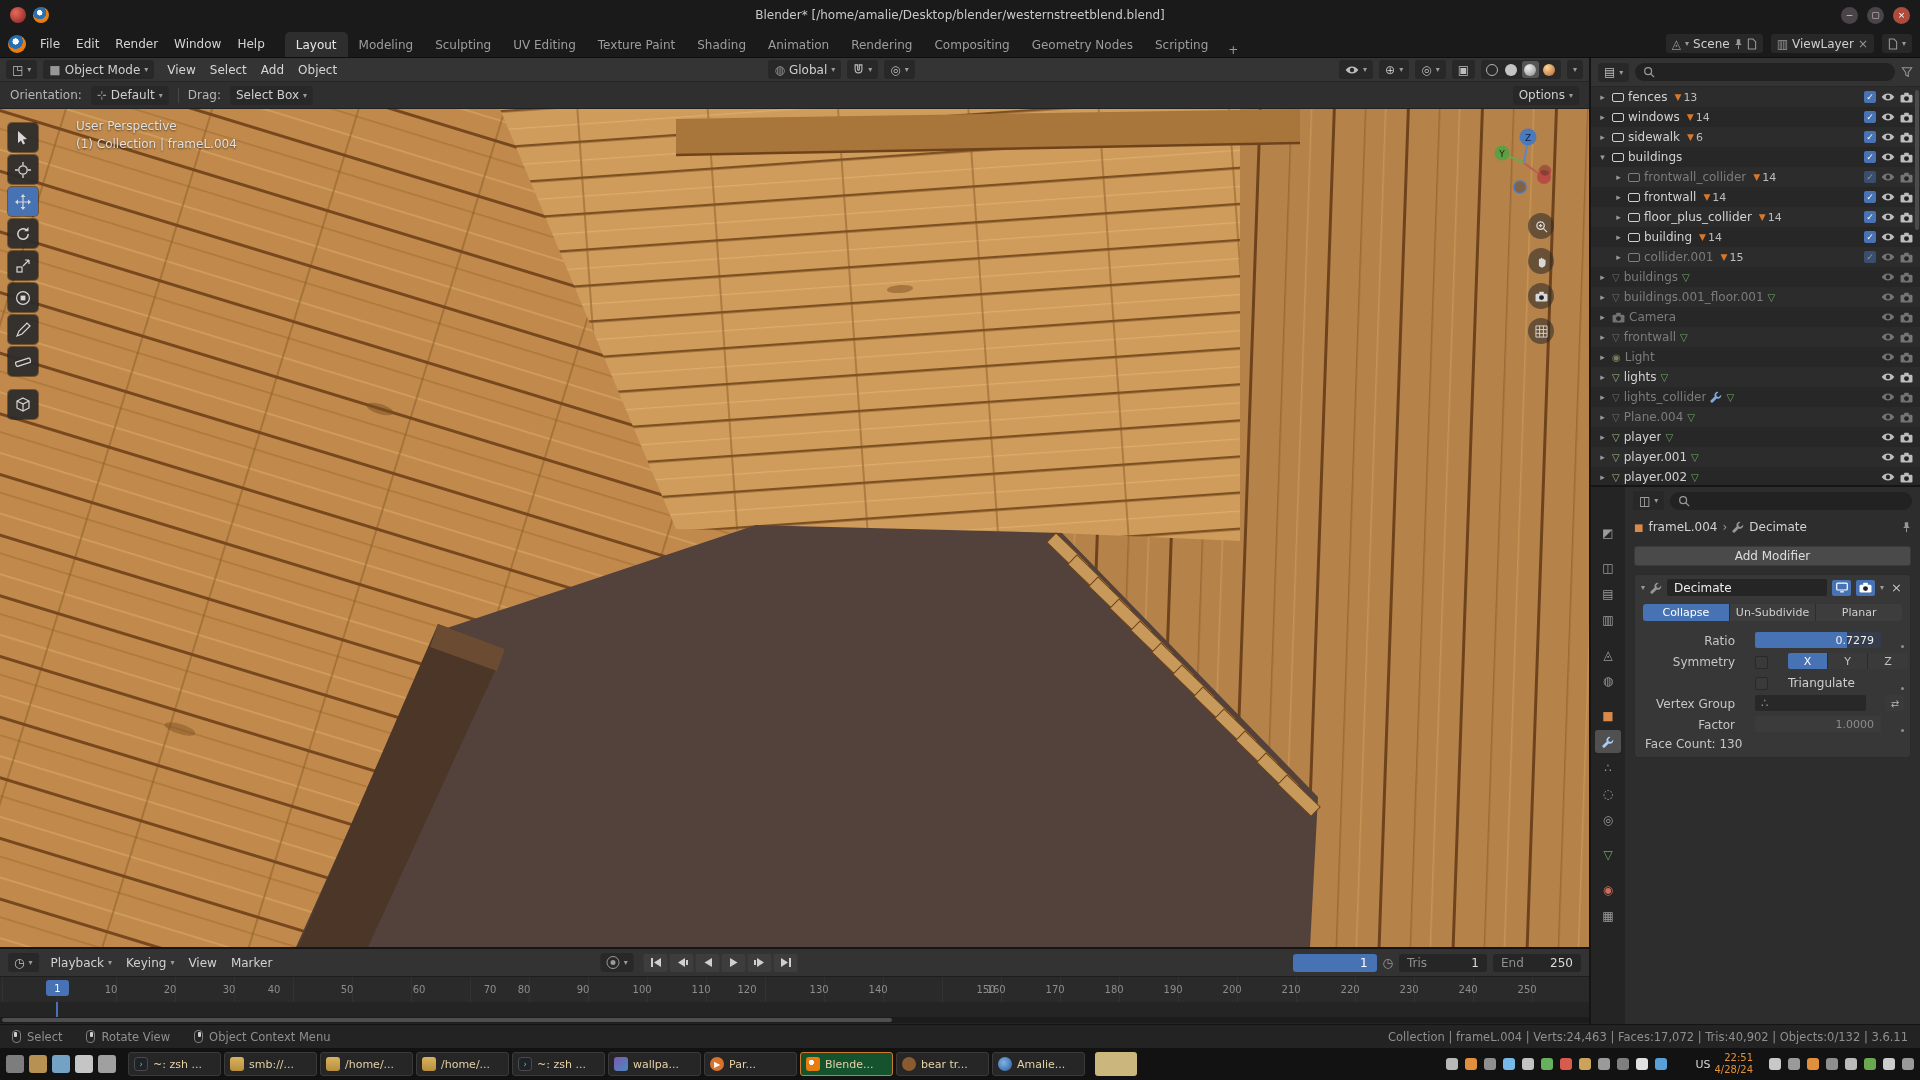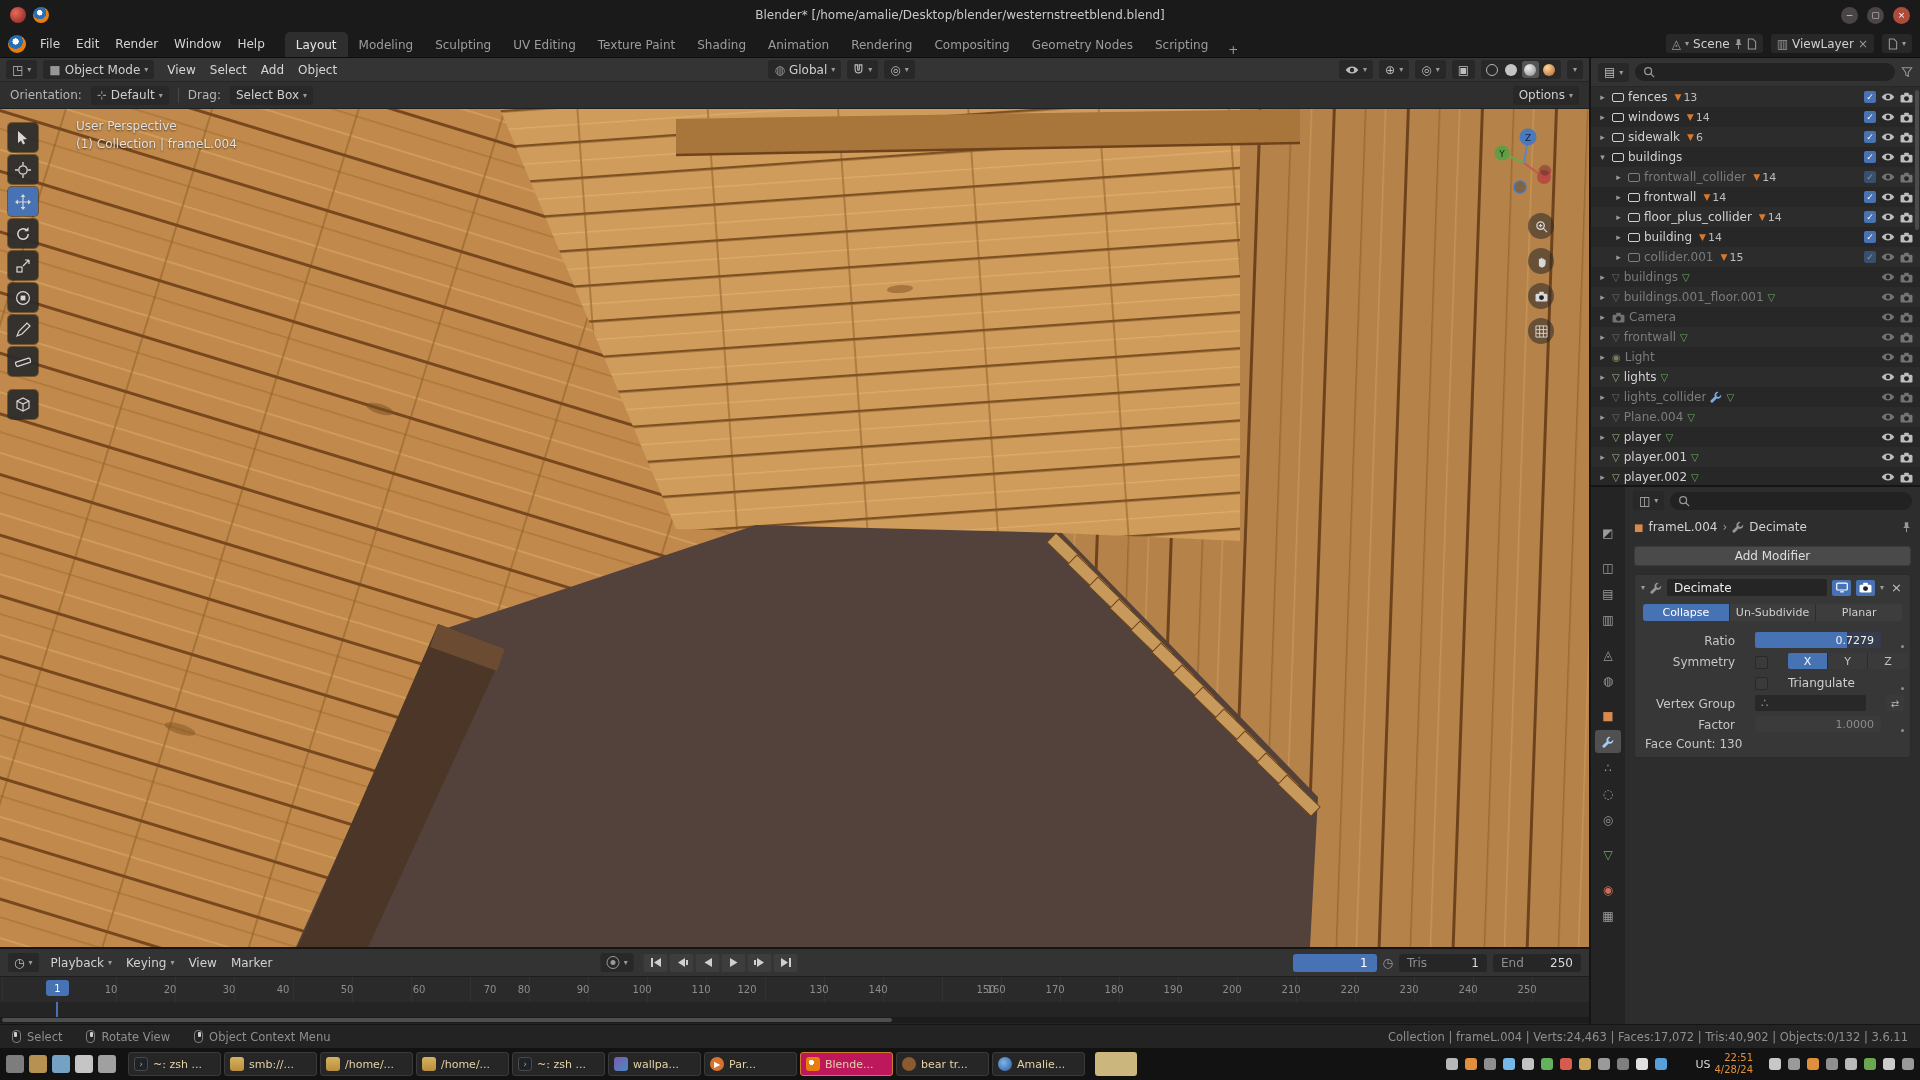--- a/index.html
+++ b/index.html
@@ -151,21 +151,21 @@
 .mouse i{position:absolute;top:1px;width:3px;height:4.5px;background:#cfcfcf;border-radius:1px}
 .mouse.mouse-left i{left:1px}
 .mouse.mouse-middle i{left:2.5px}
 .mouse.mouse-right i{right:1px}
 .stats{margin-left:auto}
 
 #taskbar{height:32px;background:#121212;display:flex;align-items:center;padding:0 6px;gap:4px;flex:none}
 .launch{width:18px;height:18px;border-radius:3px;opacity:.9;flex:none}
 #task-wins{display:flex;gap:3px;margin-left:8px}
 .task{width:93px;height:24px;background:#262626;border:1px solid #3a3a3a;border-radius:3px;display:flex;align-items:center;gap:5px;padding:0 5px}
-.task.active{border-color:#cf7b2e;background:#be185d}
+.task.active{border-color:#cf7b2e;background:#14532d}
 .tlabel{font-size:11px;color:#e3d2a8;overflow:hidden;white-space:nowrap;text-overflow:ellipsis}
 .wicon{width:14px;height:14px;border-radius:3px;flex:none;display:flex;align-items:center;justify-content:center;font-size:8px;color:#fff}
 .wicon.terminal{background:#1e2229;border:1px solid #4a4a4a;color:#7fcf6f}
 .wicon.folder{background:linear-gradient(#d8b35e,#b98e3e)}
 .wicon.image{background:linear-gradient(135deg,#7a5ab0,#4a8ac0)}
 .wicon.media{background:#d8732e;border-radius:50%}
 .wicon.blender{background:radial-gradient(circle at 38% 38%,#fff 0 20%,#e87d0d 22%)}
 .wicon.paw{background:#8a5a30;border-radius:50%}
 .wicon.browser{background:radial-gradient(circle at 40% 40%,#7fb3e8,#2a5a9a);border-radius:50%}
 .blank-task{width:42px;height:24px;background:#cbb77e;border-radius:3px;margin-left:6px;flex:none}
@@ -561,21 +561,21 @@
               <span class="val">250</span>
             </div>
           </div>
         </div>
         <div class="tl-ruler" id="tl-ruler">
           <div class="playhead-chip">1</div>
         <span class="tick" style="left: 58px;">1</span>
             <span class="tick" style="left: 111.1px;">10</span>
             <span class="tick" style="left: 170.1px;">20</span>
             <span class="tick" style="left: 229.1px;">30</span>
-            <span class="tick" style="left: 283px; text-align: center;">40</span>
+            <span class="tick" style="left: 274px; text-align: center;">40</span>
             <span class="tick" style="left: 347.1px;">50</span>
             <span class="tick" style="left: 419px;">60</span>
             <span class="tick" style="left: 490px;">70</span>
             <span class="tick" style="left: 524.1px;">80</span>
             <span class="tick" style="left: 583.1px;">90</span>
             <span class="tick" style="left: 642.1px;">100</span>
             <span class="tick" style="left: 701.1px;">110</span>
             <span class="tick" style="left: 747px;">120</span>
             <span class="tick" style="left: 819.1px;">130</span>
             <span class="tick" style="left: 878.1px;">140</span>

